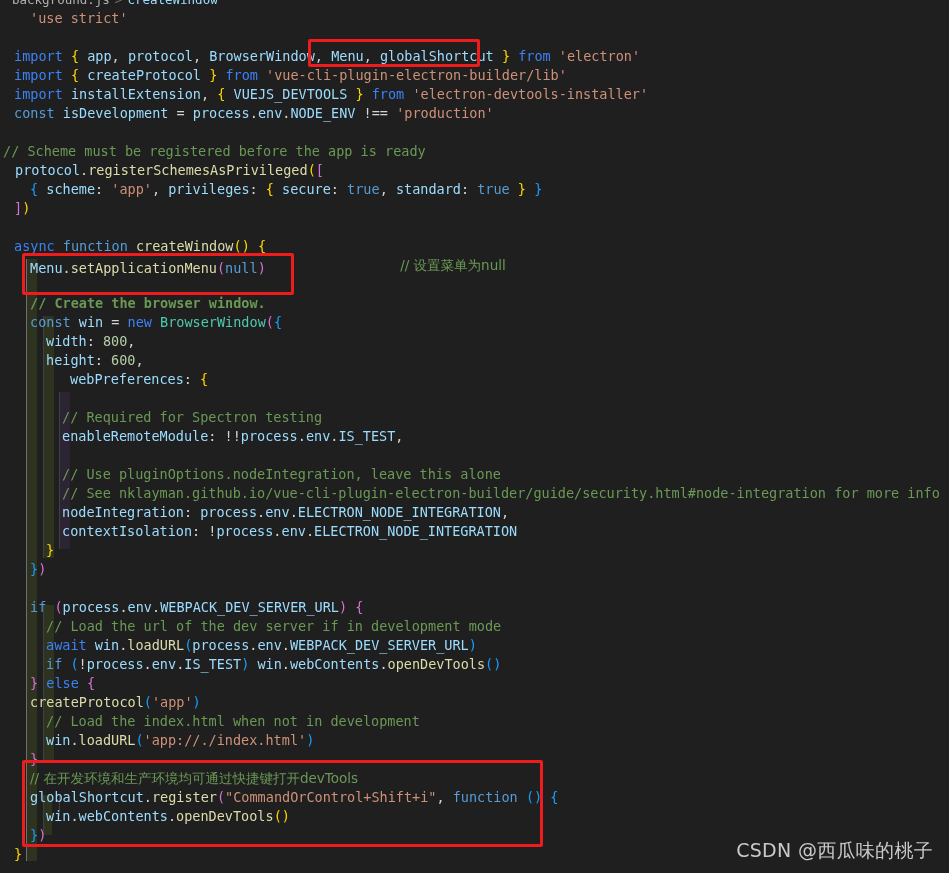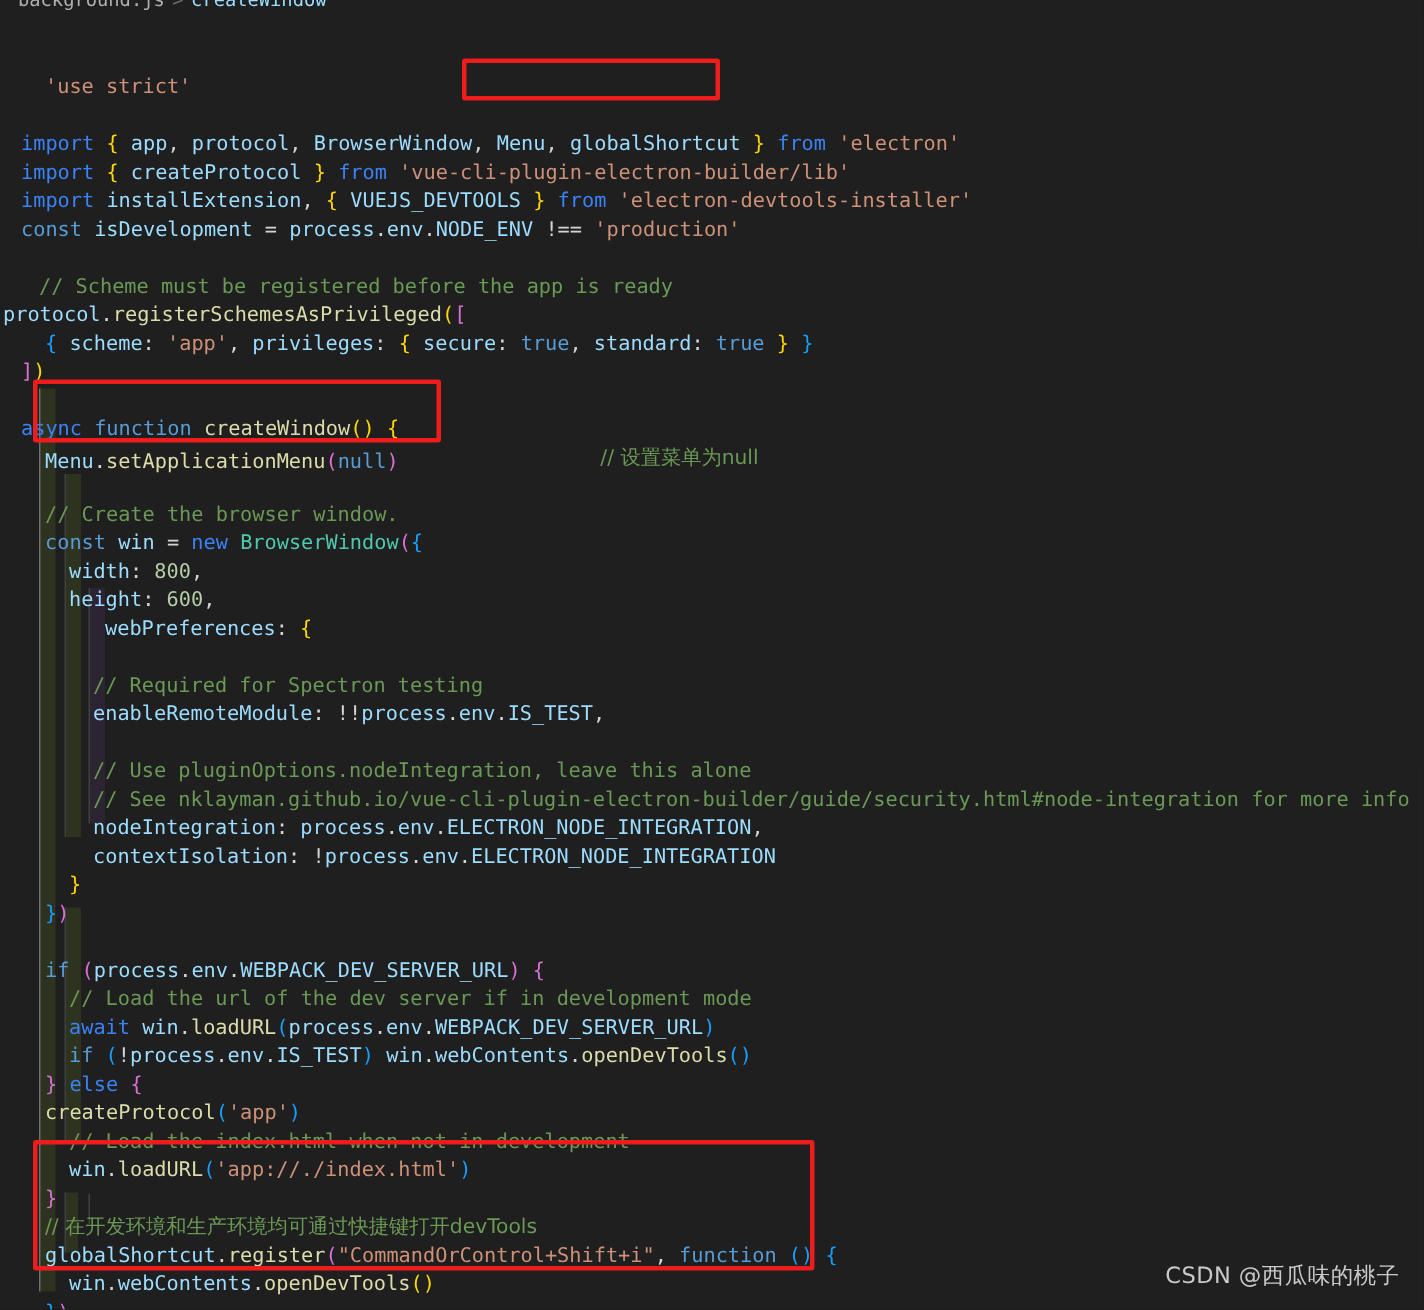--- a/index.html
+++ b/index.html
@@ -69,21 +69,20 @@
 
   
   .line {
     position: absolute;
     left: 0;
     width: 876px;
     height: 19px;
     white-space: pre;
     padding-left: 14px;
     box-sizing: border-box;
-    margin-top: 40px;
   }
 
   
   .kw      { color: #3b82f6; }  
   .kw2     { color: #569cd6; }  
   .fn      { color: #dcdcaa; }  
   .var     { color: #9cdcfe; }  
   .str     { color: #ce9178; }  
   .cmt     { color: #6a9955; }  
   .num     { color: #b5cea8; }
@@ -104,21 +103,21 @@
     box-sizing: border-box;
     pointer-events: none;
   }
 
   
   .watermark {
     position: absolute;
     right: 16px;
     bottom: 12px;
     font-family: "DejaVu Sans", "Liberation Sans", sans-serif;
-    font-size: 15px;
+    font-size: 19px;
     line-height: 22px;
     color: #d8d8d8;
     opacity: 0.92;
     letter-spacing: 0.3px;
     white-space: nowrap;
   }
 </style>
 </head>
 <body>
 
@@ -145,29 +144,29 @@
         <div class="guide" style="left: 59px; top: 789px; height: 20px;"></div>
       </div>
     <div id="code-lines">
         <div class="line" style="top: 2px; padding-left: 30px;"><span class="str">'use strict'</span></div>
         <div class="line" style="top: 21px; padding-left: 14px;"></div>
         <div class="line" style="top: 40px; padding-left: 14px;"><span class="kw">import</span><span class="punct"> </span><span class="br1">{</span><span class="punct"> </span><span class="var">app</span><span class="punct">,</span><span class="punct"> </span><span class="var">protocol</span><span class="punct">,</span><span class="punct"> </span><span class="var">BrowserWindow</span><span class="punct">,</span><span class="punct"> </span><span class="var">Menu</span><span class="punct">,</span><span class="punct"> </span><span class="var">globalShortcut</span><span class="punct"> </span><span class="br1">}</span><span class="punct"> </span><span class="kw">from</span><span class="punct"> </span><span class="str">'electron'</span></div>
         <div class="line" style="top: 59px; padding-left: 14px;"><span class="kw">import</span><span class="punct"> </span><span class="br1">{</span><span class="punct"> </span><span class="var">createProtocol</span><span class="punct"> </span><span class="br1">}</span><span class="punct"> </span><span class="kw">from</span><span class="punct"> </span><span class="str">'vue-cli-plugin-electron-builder/lib'</span></div>
         <div class="line" style="top: 78px; padding-left: 14px;"><span class="kw">import</span><span class="punct"> </span><span class="var">installExtension</span><span class="punct">, </span><span class="br1">{</span><span class="punct"> </span><span class="var">VUEJS_DEVTOOLS</span><span class="punct"> </span><span class="br1">}</span><span class="punct"> </span><span class="kw">from</span><span class="punct"> </span><span class="str">'electron-devtools-installer'</span></div>
         <div class="line" style="top: 97px; padding-left: 14px;"><span class="kw2">const</span><span class="punct"> </span><span class="var">isDevelopment</span><span class="op"> = </span><span class="var">process</span><span class="punct">.</span><span class="var">env</span><span class="punct">.</span><span class="var">NODE_ENV</span><span class="punct"> </span><span class="op">!==</span><span class="punct"> </span><span class="str">'production'</span></div>
         <div class="line" style="top: 116px; padding-left: 14px;"></div>
-        <div class="line" style="top: 135px; padding-left: 26px;"><span class="cmt">// Scheme must be registered before the app is ready</span></div>
-        <div class="line" style="top: 154px; padding-left: 2px;"><span class="var">protocol</span><span class="punct">.</span><span class="fn">registerSchemesAsPrivileged</span><span class="br1">(</span><span class="br2">[</span></div>
+        <div class="line" style="top: 135px; padding-left: 3px;"><span class="cmt">// Scheme must be registered before the app is ready</span></div>
+        <div class="line" style="top: 154px; padding-left: 15px;"><span class="var">protocol</span><span class="punct">.</span><span class="fn">registerSchemesAsPrivileged</span><span class="br1">(</span><span class="br2">[</span></div>
         <div class="line" style="top: 173px; padding-left: 30px;"><span class="br3">{</span><span class="punct"> </span><span class="var">scheme</span><span class="punct">: </span><span class="str">'app'</span><span class="punct">, </span><span class="var">privileges</span><span class="punct">: </span><span class="br1">{</span><span class="punct"> </span><span class="var">secure</span><span class="punct">: </span><span class="kw2">true</span><span class="punct">, </span><span class="var">standard</span><span class="punct">: </span><span class="kw2">true</span><span class="punct"> </span><span class="br1">}</span><span class="punct"> </span><span class="br3">}</span></div>
         <div class="line" style="top: 192px; padding-left: 14px;"><span class="br2">]</span><span class="br1">)</span></div>
         <div class="line" style="top: 211px; padding-left: 14px;"></div>
         <div class="line" style="top: 230px; padding-left: 14px;"><span class="kw">async</span><span class="punct"> </span><span class="kw2">function</span><span class="punct"> </span><span class="fn">createWindow</span><span class="br1">(</span><span class="br1">)</span><span class="punct"> </span><span class="br1">{</span></div>
         <div class="line" style="top: 249px; padding-left: 30px; text-align: center;"><span class="cmt cjk">// 设置菜单为null</span></div>
         <div class="line" style="top: 252px; padding-left: 30px;"><span class="var">Menu</span><span class="punct">.</span><span class="fn">setApplicationMenu</span><span class="br2">(</span><span class="kw2">null</span><span class="br2">)</span></div>
-        <div class="line" style="top: 287px; padding-left: 30px;"><span class="cmt">// Create the browser window.</span></div>
+        <div class="line" style="top: 287px; padding-left: 30px; font-weight: bold;"><span class="cmt">// Create the browser window.</span></div>
         <div class="line" style="top: 306px; padding-left: 30px;"><span class="kw2">const</span><span class="punct"> </span><span class="var">win</span><span class="op"> = </span><span class="kw">new</span><span class="punct"> </span><span class="cls">BrowserWindow</span><span class="br2">(</span><span class="br3">{</span></div>
         <div class="line" style="top: 325px; padding-left: 46px;"><span class="var">width</span><span class="punct">: </span><span class="num">800</span><span class="punct">,</span></div>
         <div class="line" style="top: 344px; padding-left: 46px;"><span class="var">height</span><span class="punct">: </span><span class="num">600</span><span class="punct">,</span></div>
         <div class="line" style="top: 363px; padding-left: 70px;"><span class="var">webPreferences</span><span class="punct">: </span><span class="br1">{</span></div>
         <div class="line" style="top: 382px; padding-left: 14px;"></div>
         <div class="line" style="top: 401px; padding-left: 62px;"><span class="cmt">// Required for Spectron testing</span></div>
         <div class="line" style="top: 420px; padding-left: 62px;"><span class="var">enableRemoteModule</span><span class="punct">: </span><span class="op">!!</span><span class="var">process</span><span class="punct">.</span><span class="var">env</span><span class="punct">.</span><span class="var">IS_TEST</span><span class="punct">,</span></div>
         <div class="line" style="top: 439px; padding-left: 14px;"></div>
         <div class="line" style="top: 458px; padding-left: 62px;"><span class="cmt">// Use pluginOptions.nodeIntegration, leave this alone</span></div>
         <div class="line" style="top: 477px; padding-left: 62px;"><span class="cmt">// See nklayman.github.io/vue-cli-plugin-electron-builder/guide/security.html#node-integration for more info</span></div>

